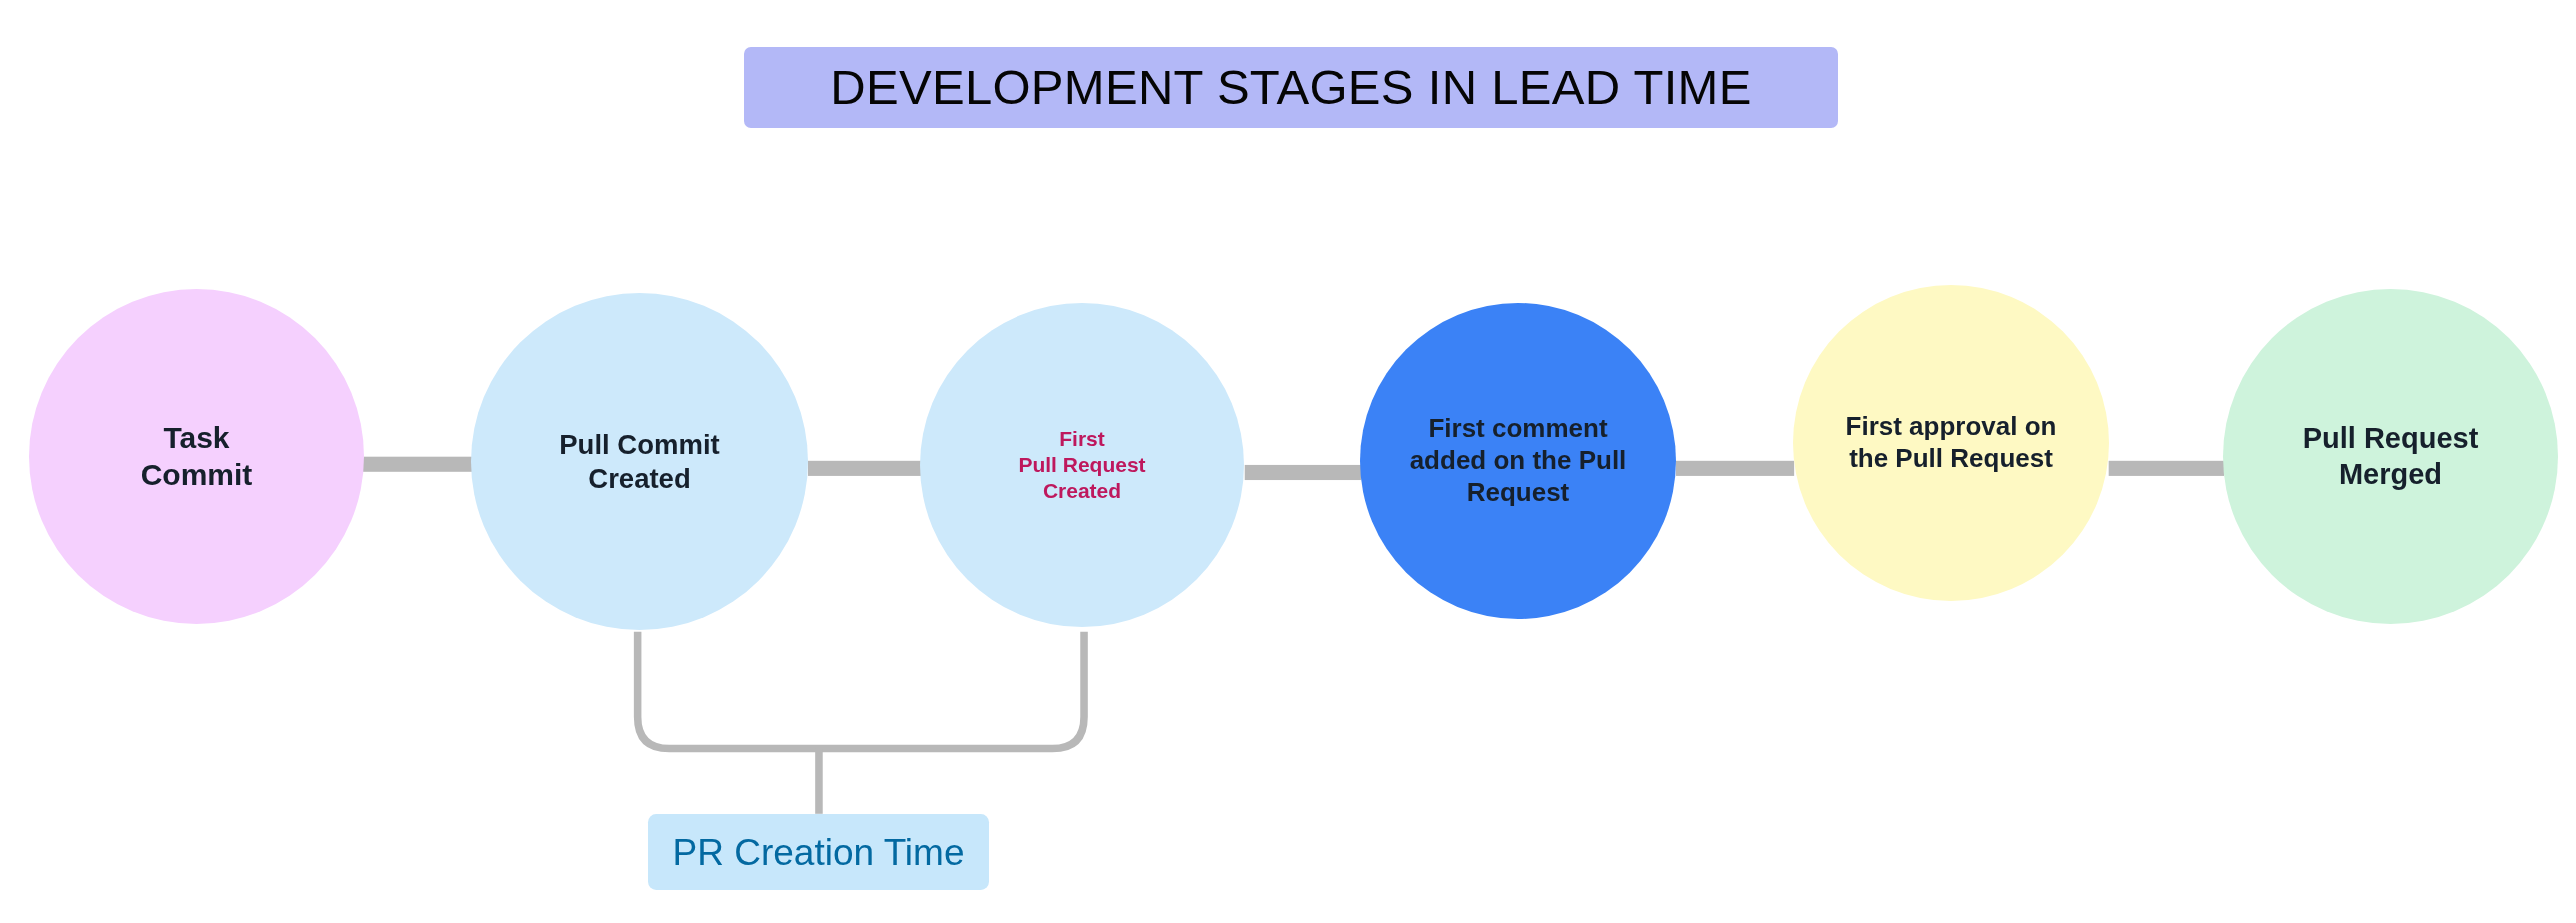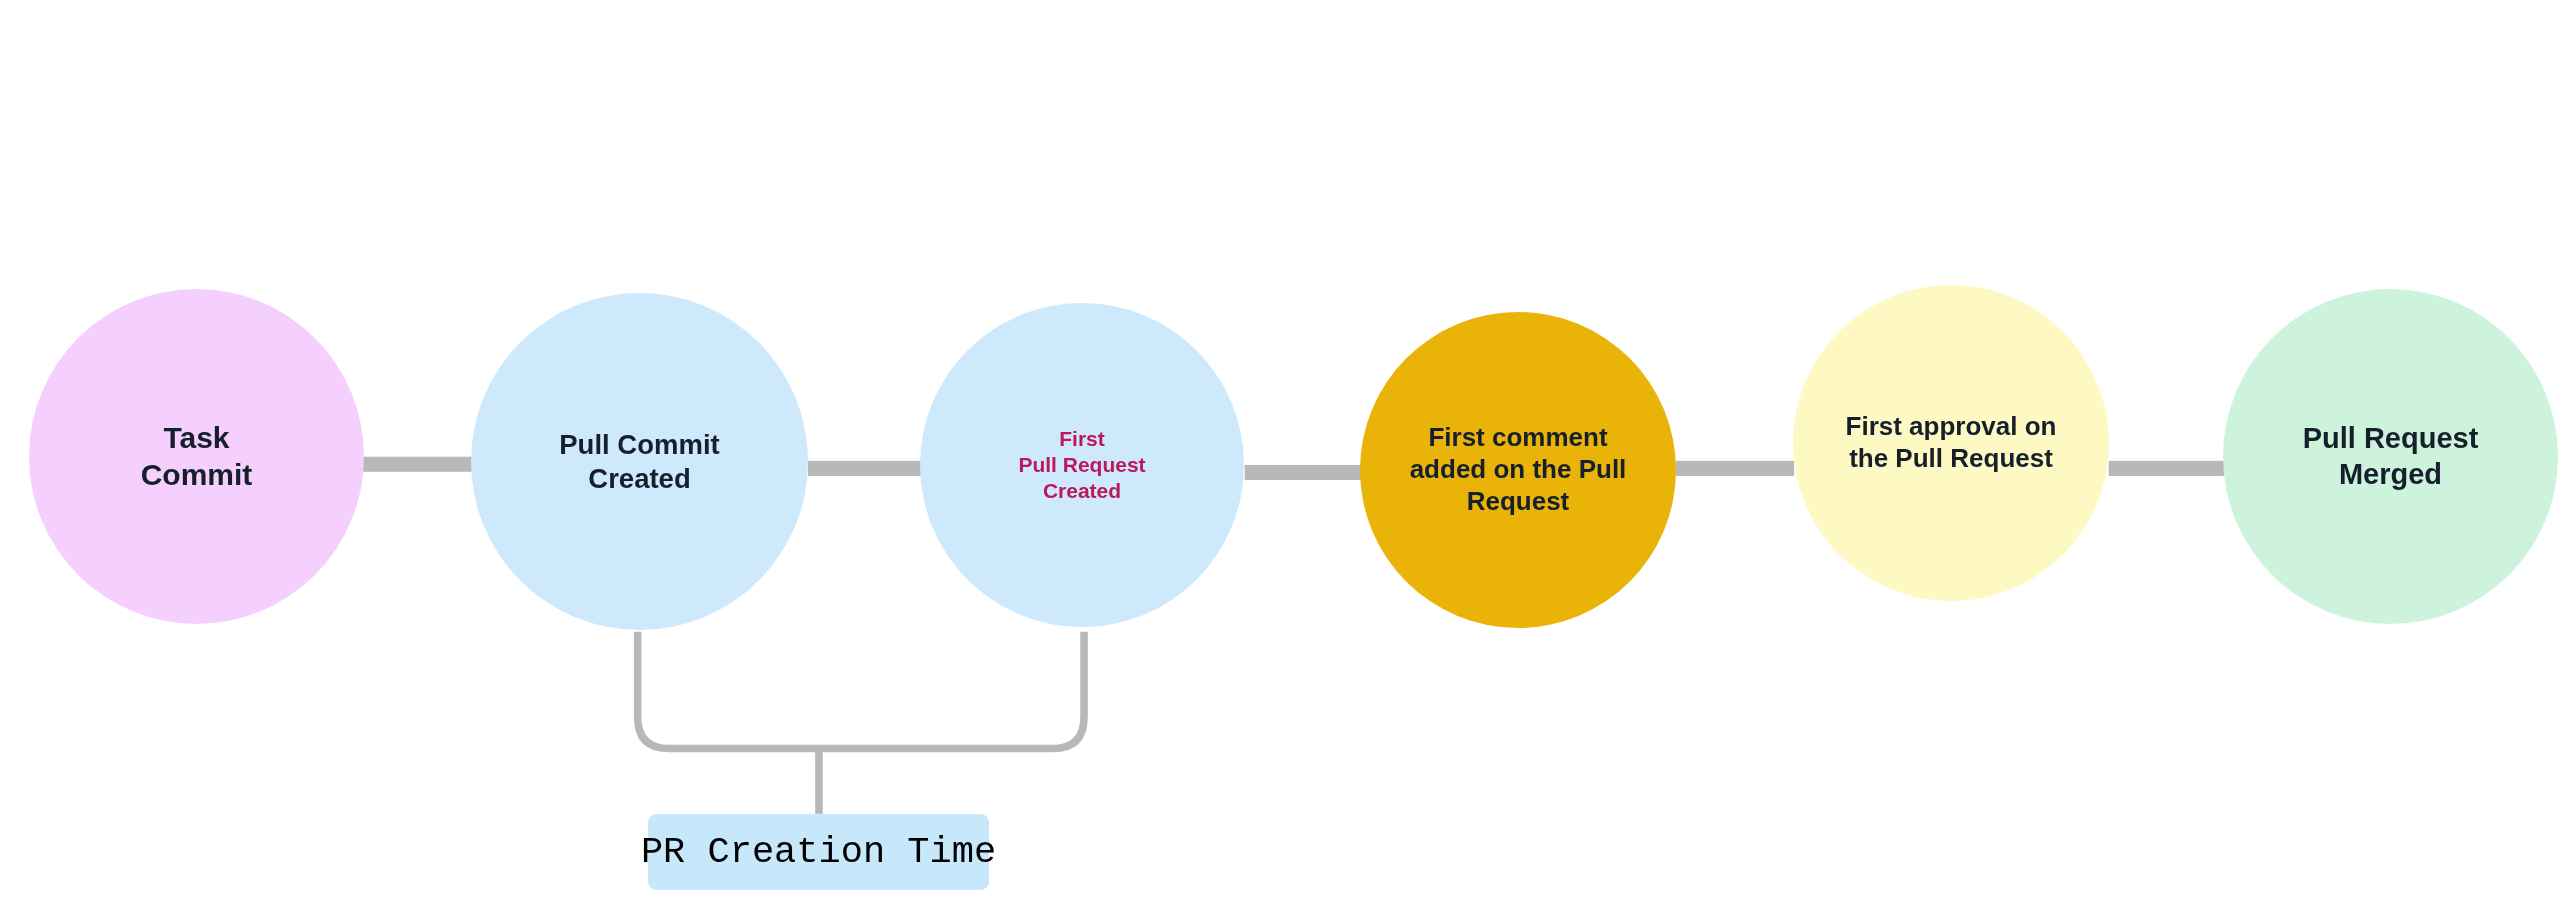--- a/index.html
+++ b/index.html
@@ -86,33 +86,36 @@
     width: 341px;
     height: 76px;
     background: #c7e7fb;
     border-radius: 8.2px;
     display: flex;
     align-items: center;
     justify-content: center;
     box-sizing: border-box;
   }
   .chip-text {
-    font-family: Liberation Mono, monospace;
+    font-family: Liberation Sans, sans-serif;
     font-size: 37px;
     font-weight: 400;
-    color: #000000;
+    color: #0369a1;
     white-space: nowrap;
     line-height: 1;
   }
 </style>
 </head>
 <body style="background: rgb(255, 255, 255);">
 
 <div id="canvas">
 
+  <div class="title-banner" style="background: rgb(179, 184, 247);">
+    <span class="title-text" style="color: rgb(5, 5, 5);">DEVELOPMENT STAGES IN LEAD TIME</span>
+  </div>
 
   <svg id="connectors" viewBox="0 0 3750 1344" xmlns="http://www.w3.org/2000/svg">
     <g id="link-lines">
         <rect x="528" y="665" width="160" height="22" fill="#b8b8b8"></rect>
         <rect x="1176" y="671" width="166" height="22" fill="#b8b8b8"></rect>
         <rect x="1812" y="677" width="170" height="22" fill="#b8b8b8"></rect>
         <rect x="2440" y="671" width="172" height="22" fill="#b8b8b8"></rect>
         <rect x="3070" y="671" width="168" height="22" fill="#b8b8b8"></rect>
       </g>
     <g id="bracket-group">
@@ -128,21 +131,21 @@
       </div>
       <div class="node node-stage" style="left: 471px; top: 293px; width: 337px; height: 337px; background: rgb(205, 233, 251);">
         <span class="node-label" style="font-size: 27.5px; color: rgb(22, 32, 44);">Pull Commit
 Created</span>
       </div>
       <div class="node node-stage" style="left: 920px; top: 303px; width: 324px; height: 324px; background: rgb(205, 233, 251);">
         <span class="node-label" style="font-size: 21px; color: #be185d;">First
 Pull Request
 Created</span>
       </div>
-      <div class="node node-stage" style="left: 1360px; top: 312px; width: 316px; height: 316px; background: #eab308;">
+      <div class="node node-stage" style="left: 1360px; top: 303px; width: 316px; height: 316px; background: #3b82f6;">
         <span class="node-label" style="font-size: 26px; color: rgb(22, 32, 44);">First comment
 added on the Pull
 Request</span>
       </div>
       <div class="node node-stage" style="left: 1793px; top: 285px; width: 316px; height: 316px; background: #fef9c3;">
         <span class="node-label" style="font-size: 26px; color: rgb(22, 32, 44);">First approval on
 the Pull Request</span>
       </div>
       <div class="node node-end" style="left: 2223px; top: 289px; width: 335px; height: 335px; background: rgb(206, 243, 220);">
         <span class="node-label" style="font-size: 29px; color: rgb(22, 32, 44);">Pull Request

